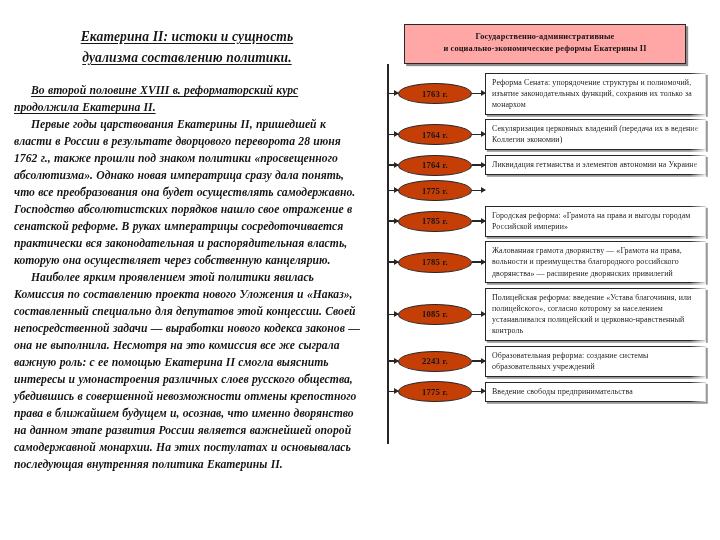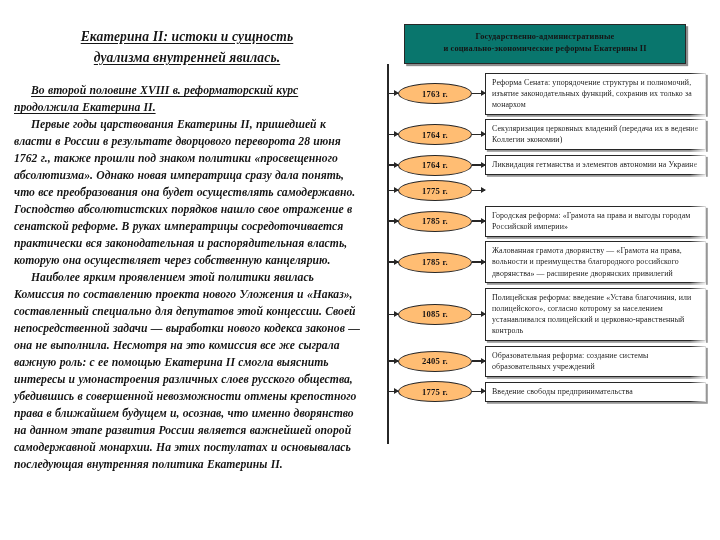--- a/index.html
+++ b/index.html
@@ -78,21 +78,21 @@
     margin-left: 28px;
     width: 282px;
     border: 1.4px solid #2b2b2b;
     box-shadow: 2.2px 2.2px 0 0 #8c8c8c;
     padding: 6px 4px 7px 4px;
     text-align: center;
     font-weight: bold;
     font-size: 8.3px;
     line-height: 1.48;
     letter-spacing: 0.15px;
-    background: #0f766e;
+    background: #fca5a5;
     box-sizing: border-box;
   }
 
   
   .trunk {
     position: absolute;
     left: 11px;
     top: 40px;
     width: 1.6px;
     background: #2b2b2b;
@@ -134,21 +134,21 @@
     flex: 0 0 74px;
     height: 21px;
     border: 1.4px solid #2b2b2b;
     border-radius: 50%;
     display: flex;
     align-items: center;
     justify-content: center;
     font-size: 8.6px;
     font-weight: bold;
     letter-spacing: 0.2px;
-    background: #fdba74;
+    background: #c2410c;
     box-sizing: border-box;
   }
 
   .arrow-out {
     position: relative;
     width: 13px;
     height: 1.4px;
     background: #2b2b2b;
     flex: 0 0 13px;
   }
@@ -188,21 +188,21 @@
 </style>
 </head>
 <body>
 
 <div id="slide">
 
   <div class="left-col">
 
     <div class="slide-title">
       <span>Екатерина II: истоки и сущность</span><br>
-      <span>дуализма внутренней явилась.</span>
+      <span>дуализма составлению политики.</span>
     </div>
 
     <div class="body-text">
       <p>
         <span class="u">Во второй половине XVIII в. реформаторский курс продолжила Екатерина II.</span>
       </p>
       <p>
         <span>Первые годы царствования Екатерины II, пришедшей к власти в России в результате дворцового переворота 28 июня 1762 г., также прошли под знаком политики «просвещенного абсолютизма». Однако новая императрица сразу дала понять, что все преобразования она будет осуществлять самодержавно. Господство абсолютистских порядков нашло свое отражение в сенатской реформе. В руках императрицы сосредоточивается практически вся законодательная и распорядительная власть, которую она осуществляет через собственную канцелярию.</span>
       </p>
       <p>
@@ -258,21 +258,21 @@
             <span class="desc">Жалованная грамота дворянству — «Грамота на права, вольности и преимущества благородного российского дворянства» — расширение дворянских привилегий</span>
           </div>
           <div class="row">
             <span class="arrow-in"></span>
             <span class="year">1085 г.</span>
             <span class="arrow-out"></span>
             <span class="desc">Полицейская реформа: введение «Устава благочиния, или полицейского», согласно которому за населением устанавливался полицейский и церковно-нравственный контроль</span>
           </div>
           <div class="row">
             <span class="arrow-in"></span>
-            <span class="year">2405 г.</span>
+            <span class="year">2243 г.</span>
             <span class="arrow-out"></span>
             <span class="desc">Образовательная реформа: создание системы образовательных учреждений</span>
           </div>
           <div class="row">
             <span class="arrow-in"></span>
             <span class="year">1775 г.</span>
             <span class="arrow-out"></span>
             <span class="desc">Введение свободы предпринимательства</span>
           </div>
         </div>

